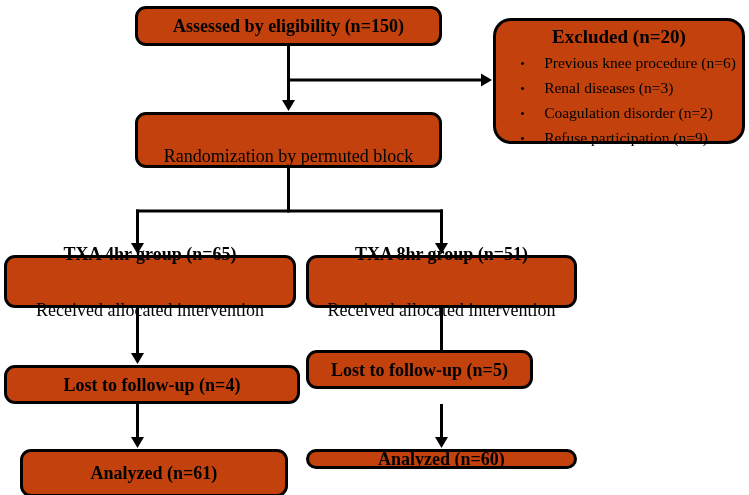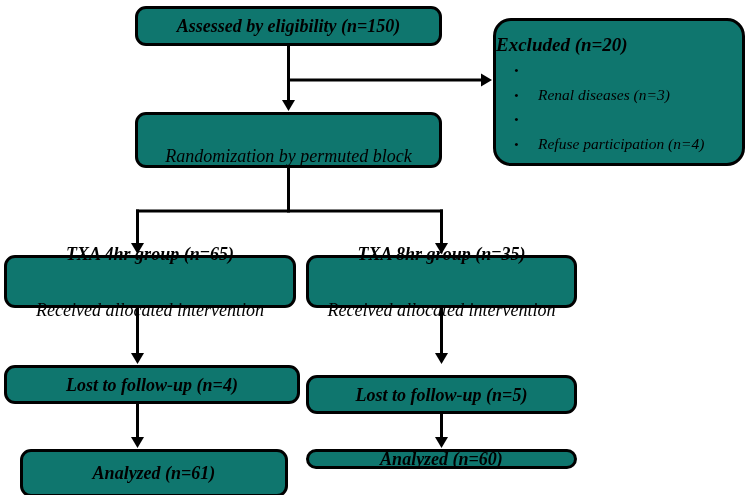--- a/index.html
+++ b/index.html
@@ -19,58 +19,57 @@
   .connectors {
     position: absolute;
     left: 0;
     top: 0;
     width: 749px;
     height: 495px;
     z-index: 1;
   }
   .box {
     position: absolute;
-    background: #0f766e;
+    background: #c2410c;
     border: 3px solid #000000;
     border-radius: 11px;
     box-sizing: border-box;
     display: flex;
     flex-direction: column;
     justify-content: center;
     align-items: center;
     text-align: center;
     z-index: 2;
-    font-style: italic;
   }
   .box .title {
     font-weight: bold;
     font-size: 18px;
     line-height: 24px;
   }
   .box .subtitle {
     font-size: 18px;
     line-height: 24px;
     margin-top: 32px;
   }
   .box-assessed      { left: 135px; top: 6px;   width: 307px; height: 40px; }
   .box-randomization { left: 135px; top: 112px; width: 307px; height: 56px; }
   .box-txa4          { left: 4px;   top: 255px; width: 292px; height: 53px; }
   .box-txa8          { left: 306px; top: 255px; width: 271px; height: 53px; }
   .box-lost4         { left: 4px;   top: 365px; width: 296px; height: 39px; }
-  .box-lost8         { left: 306px; top: 375px; width: 271px; height: 39px; }
+  .box-lost8         { left: 306px; top: 350px; width: 227px; height: 39px; }
   .box-analyzed4     { left: 20px;   top: 449px; width: 268px; height: 48px; }
   .box-analyzed8     { left: 306px; top: 449px; width: 271px; height: 20px; }
 
   .box-excluded {
-    left: 493px; top: 18px; width: 252px; height: 148px;
+    left: 493px; top: 18px; width: 252px; height: 126px;
     border-radius: 18px;
     justify-content: flex-start;
-    align-items: flex-start;
+    align-items: center;
     text-align: left;
-    padding-top: 10px;
+    padding-top: 2px;
   }
   .box-excluded .title {
     text-align: center;
     font-size: 19px;
     line-height: 28px;
   }
   .box-excluded ul {
     list-style: none;
     margin: 0;
     padding: 0 0 0 12px;
@@ -147,46 +146,48 @@
 
   <div class="box box-assessed">
     <div class="title">Assessed by eligibility (n=150)</div>
   </div>
 
   <div class="box box-excluded">
     <div class="title">Excluded (n=20)</div>
     <ul>
       <li>
         <span class="marker">•</span>
+        <span>Previous knee procedure (n=6)</span>
       </li>
       <li>
         <span class="marker">•</span>
         <span>Renal diseases (n=3)</span>
       </li>
       <li>
         <span class="marker">•</span>
-      </li>
-      <li>
-        <span class="marker">•</span>
-        <span>Refuse participation (n=4)</span>
+        <span>Coagulation disorder (n=2)</span>
+      </li>
+      <li>
+        <span class="marker">•</span>
+        <span>Refuse participation (n=9)</span>
       </li>
     </ul>
   </div>
 
   <div class="box box-randomization">
     <div class="subtitle">Randomization by permuted block</div>
   </div>
 
   <div class="box box-txa4">
     <div class="title">TXA 4hr group (n=65)</div>
     <div class="subtitle">Received allocated intervention</div>
   </div>
 
   <div class="box box-txa8">
-    <div class="title">TXA 8hr group (n=35)</div>
+    <div class="title">TXA 8hr group (n=51)</div>
     <div class="subtitle">Received allocated intervention</div>
   </div>
 
   <div class="box box-lost4">
     <div class="title">Lost to follow-up (n=4)</div>
   </div>
 
   <div class="box box-lost8">
     <div class="title">Lost to follow-up (n=5)</div>
   </div>

